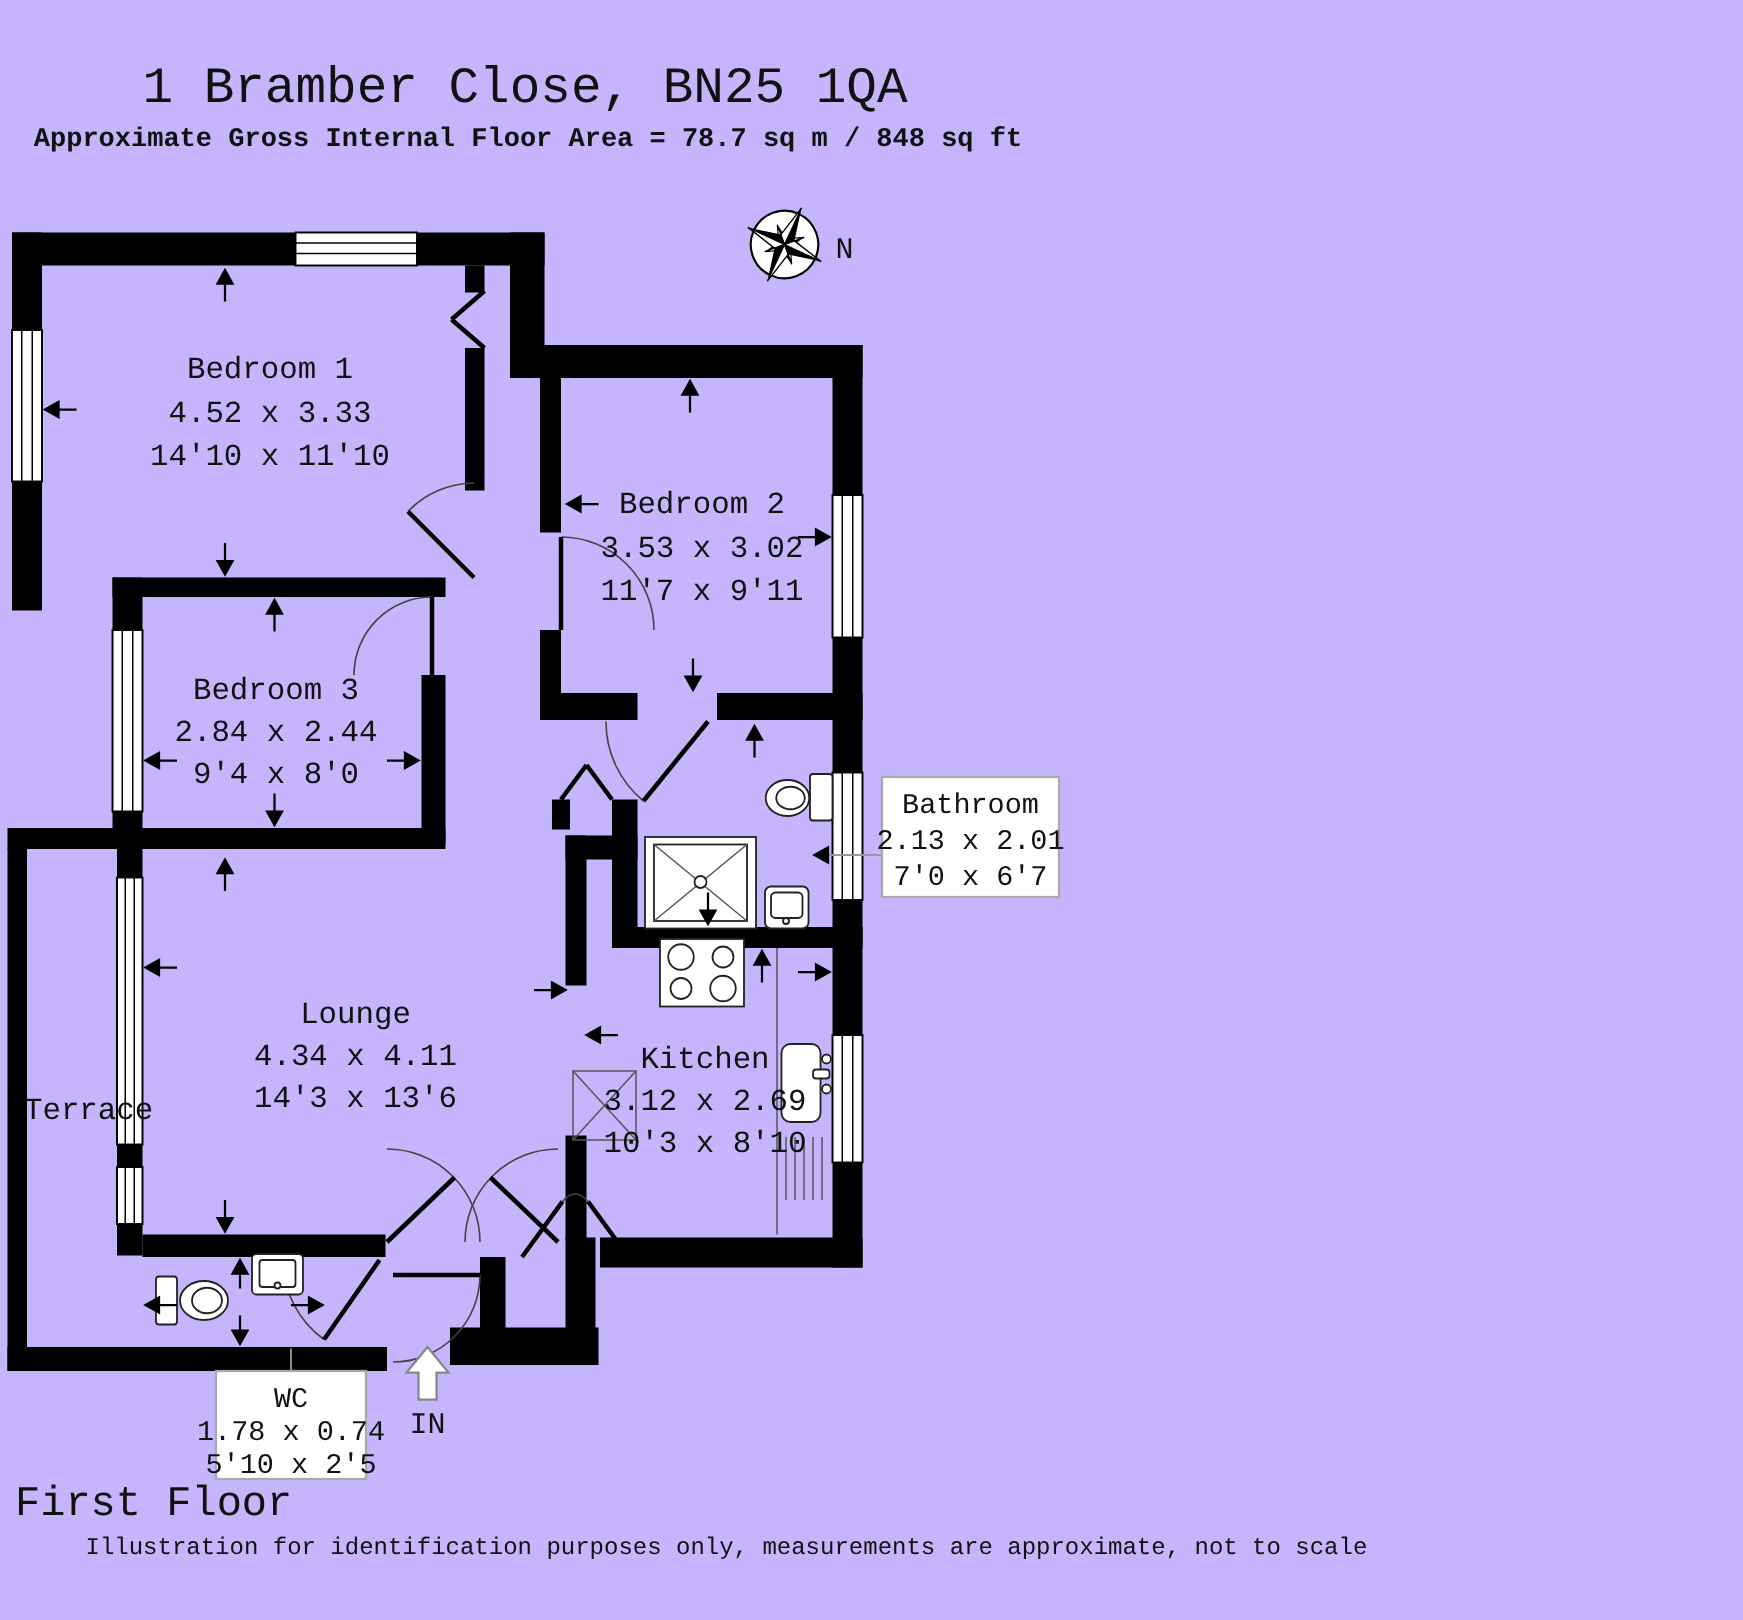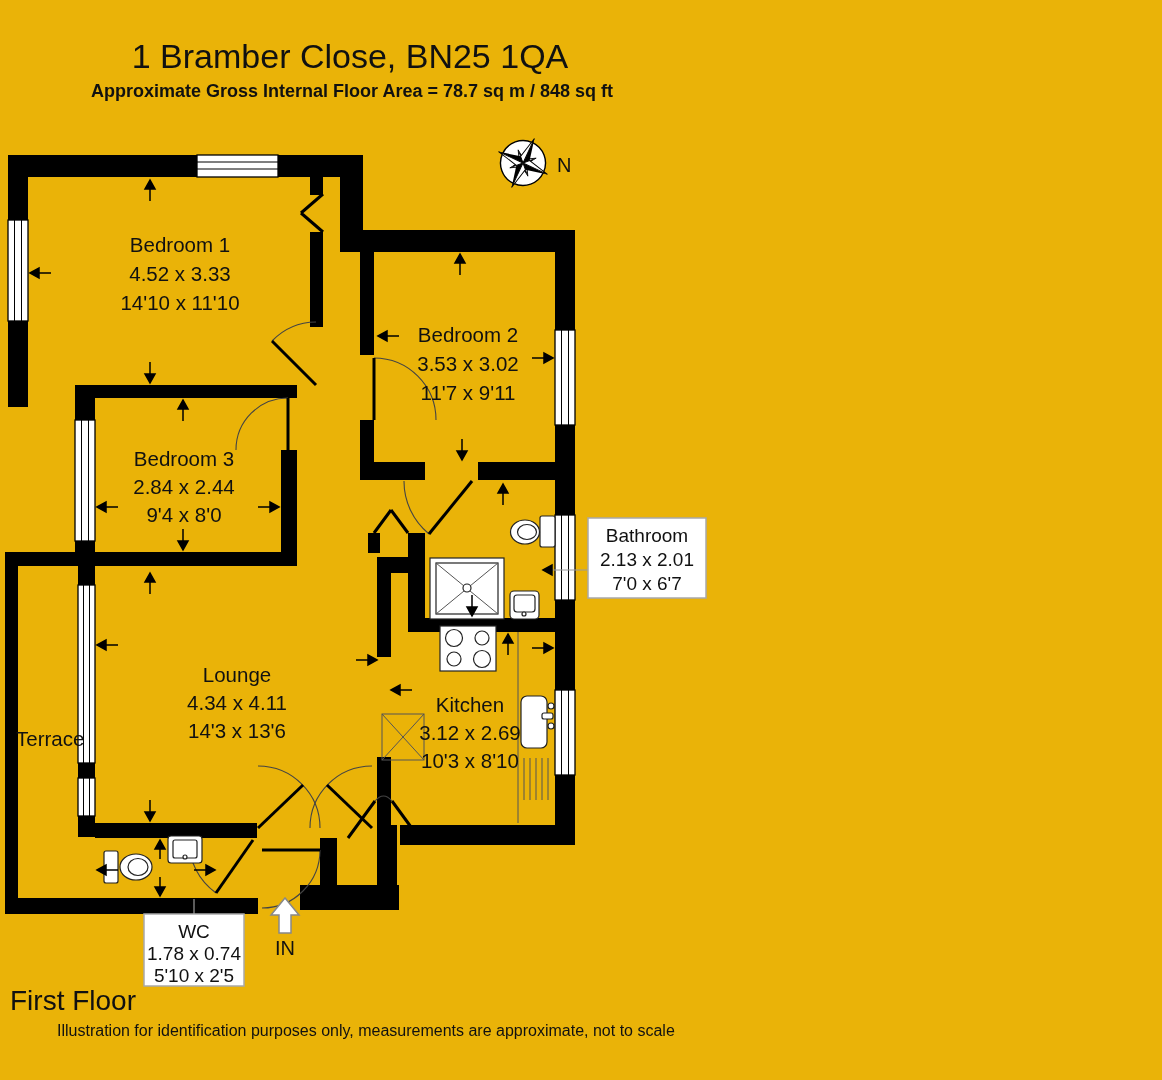--- a/index.html
+++ b/index.html
@@ -1,17 +1,17 @@
 <!DOCTYPE html>
 <html><head>
 <meta charset="utf-8">
 <style>
   html,body{margin:0;padding:0;background:#ffffff;}
-  .page{position:relative;width:1162px;height:1080px;background:#eab308;overflow:hidden;
-        font-family:Liberation Sans, sans-serif;}
+  .page{position:relative;width:1162px;height:1080px;background:#c4b5fd;overflow:hidden;
+        font-family:Liberation Mono, monospace;}
   svg{display:block;}
   text{fill:#111;}
   .title{font-size:34px;}
   .subtitle{font-size:18px;font-weight:bold;}
   .room-label{font-size:20.5px;}
   .box-label{font-size:19px;}
   .north-label{font-size:20px;}
   .in-label{font-size:20px;}
   .floor-label{font-size:28px;}
   .disclaimer{font-size:16px;font-weight:500;}

